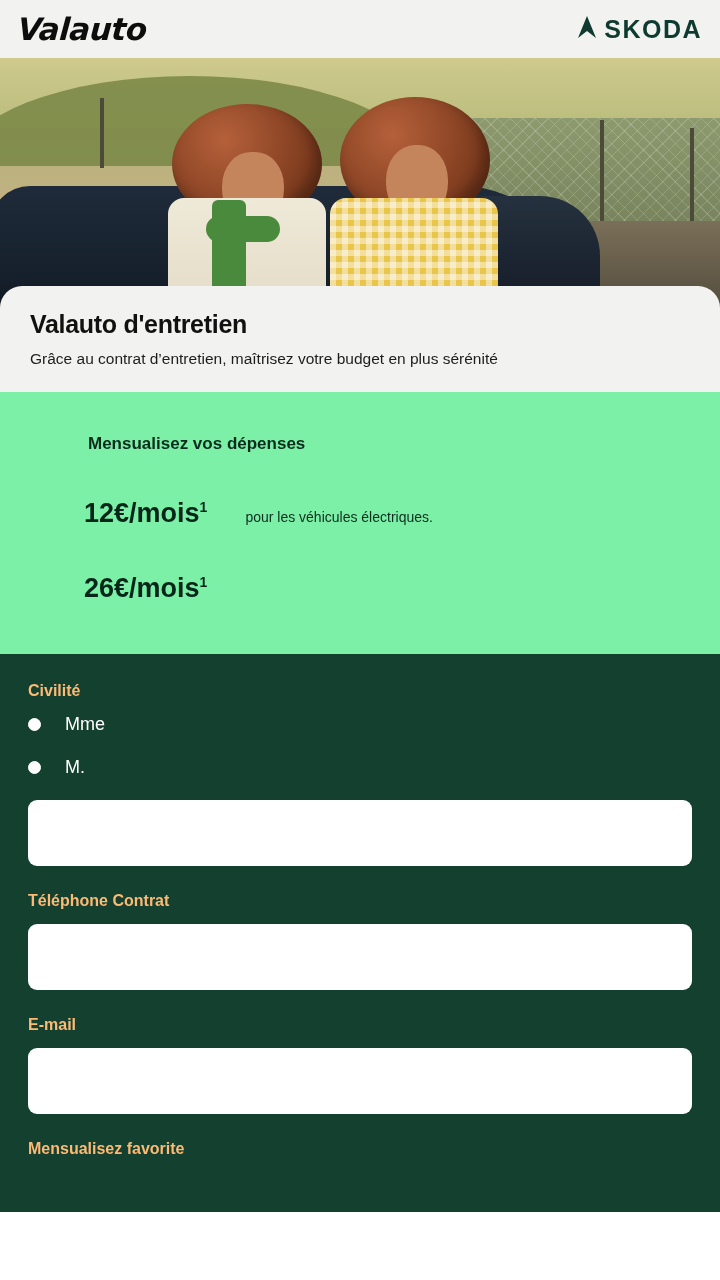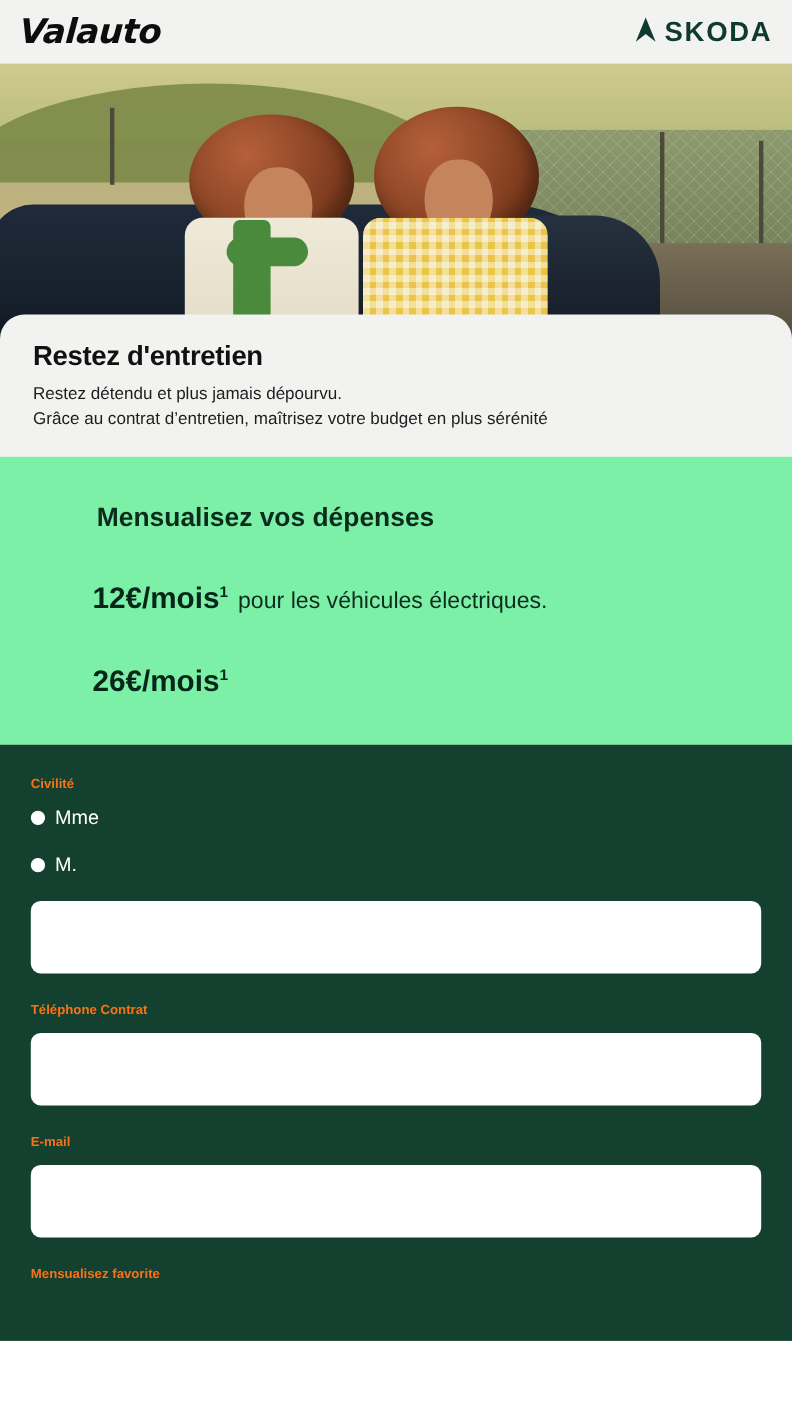--- a/index.html
+++ b/index.html
@@ -160,60 +160,61 @@
     color: #1d1d1d;
   }
 
   
   .offer {
     background: #7cf0a6;
     padding: 30px 30px 40px 30px;
     min-height: 262px;
   }
   .offer-title {
-    font-size: 24px;
+    font-size: 17px;
     font-weight: 700;
     color: #0b2b1d;
     margin: 12px 0 0 58px;
   }
   .price-row {
     display: flex;
     align-items: baseline;
     margin-left: 54px;
     margin-top: 44px;
+    gap: 29px;
   }
   .price {
     font-size: 27px;
     font-weight: 700;
     color: #07261a;
     white-space: nowrap;
   }
   .price sup { font-size: 14px; }
   .price-note {
-    font-size: 21px;
+    font-size: 14px;
     color: #0d2c20;
     margin-left: 9px;
   }
 
   
   .form {
     background: #14402f;
     padding: 28px 28px 40px 28px;
     color: #fff;
   }
   .field-label {
-    font-size: 12px;
-    font-weight: 700;
-    color: #f97316;
+    font-size: 16px;
+    font-weight: 700;
+    color: #fdba74;
     margin-bottom: 14px;
   }
   .radio-row {
     display: flex;
     align-items: center;
-    gap: 9px;
+    gap: 24px;
     margin-bottom: 22px;
     text-align: center;
   }
   .radio {
     width: 13px; height: 13px;
     border-radius: 50%;
     background: #ffffff;
     border: 1px solid #ffffff;
     flex: none;
   }
@@ -273,22 +274,21 @@
     </div>
 
     <div class="person p2" style="left:310px; width:200px; height:215px;">
       <div class="hair" style="left:30px; top:-4px; width:150px; height:126px;"></div>
       <div class="face" style="left:76px; top:44px; width:62px; height:76px;"></div>
       <div class="torso" style="left:20px; bottom:0; width:168px; height:118px;"></div>
     </div>
   </div>
 
   <div class="intro-card">
-    <div class="intro-title">Restez d'entretien</div>
-    <div class="intro-sub">Restez détendu et plus jamais dépourvu.</div>
+    <div class="intro-title">Valauto d'entretien</div>
     <div class="intro-sub">Grâce au contrat d’entretien, maîtrisez votre budget en plus sérénité</div>
   </div>
 
   <div class="offer">
     <div class="offer-title">Mensualisez vos dépenses</div>
 
     <div class="price-row">
       <div class="price">
         <span>12€/mois</span><sup>1</sup>
       </div>

